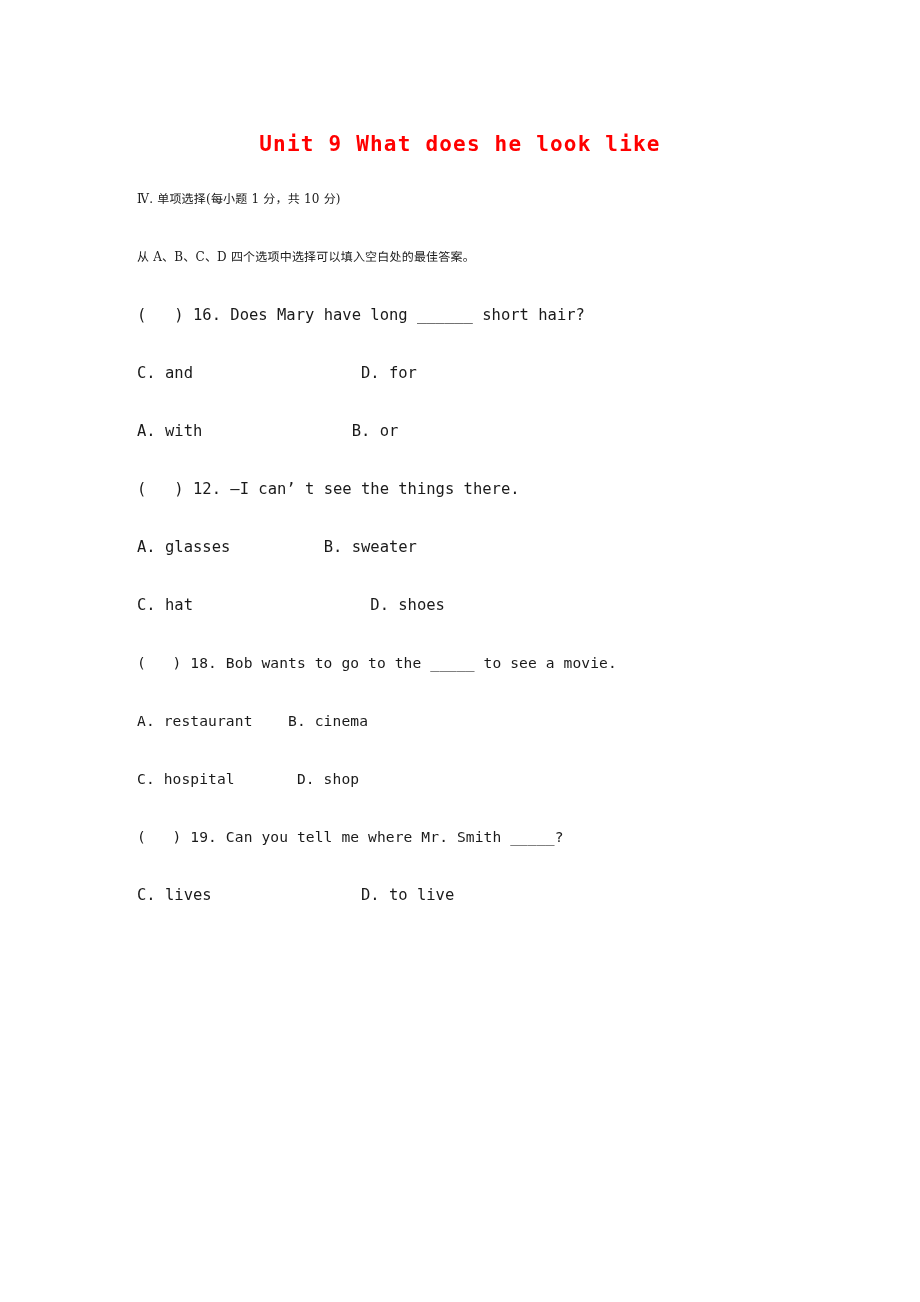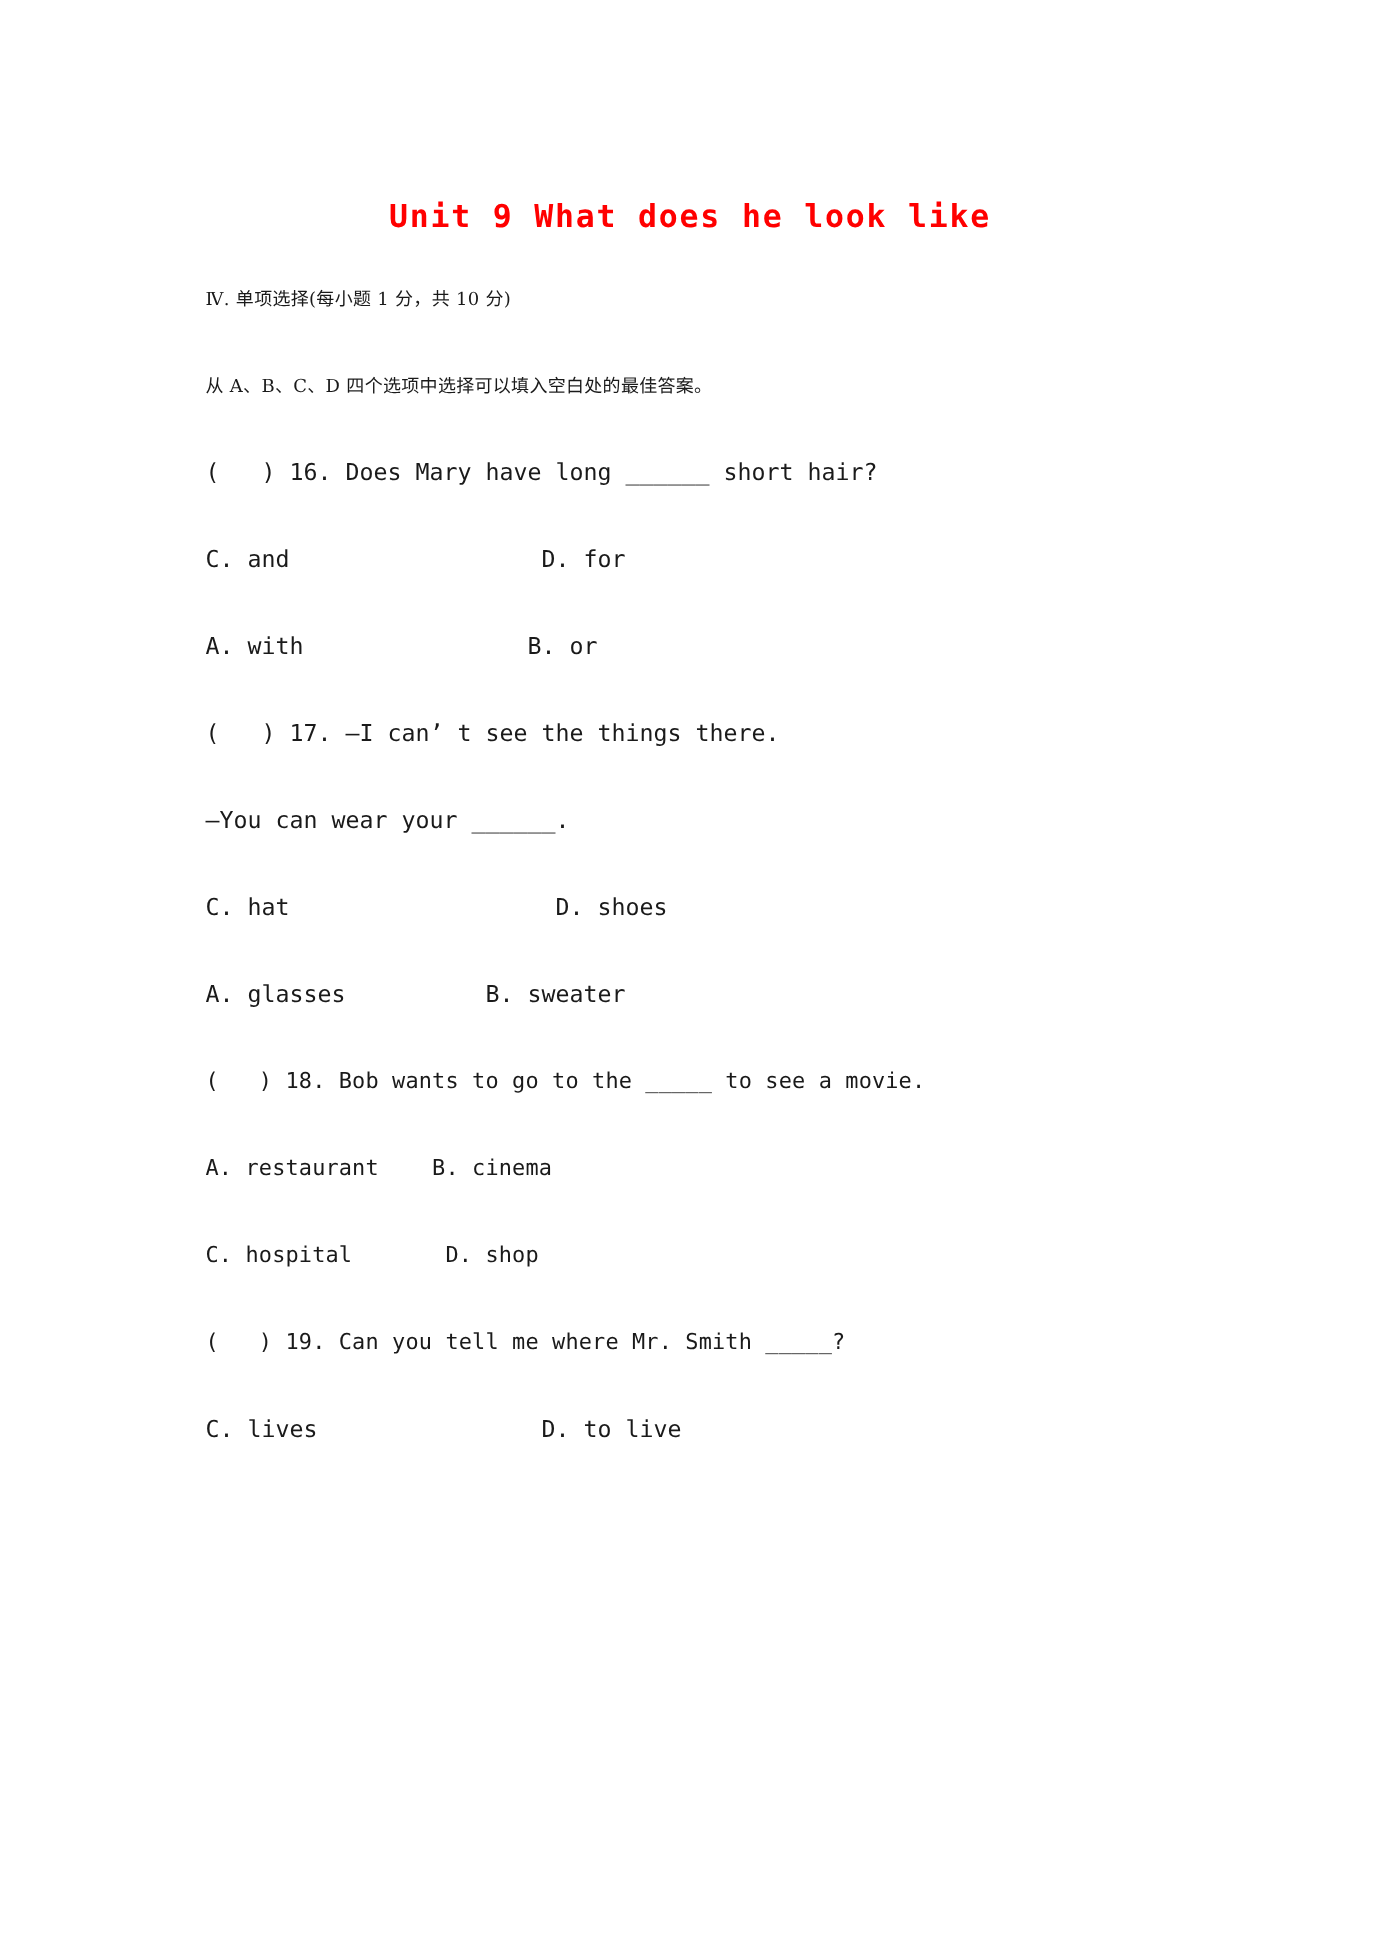--- a/index.html
+++ b/index.html
@@ -83,24 +83,23 @@
   <div class="content">
 
     <div class="line cjk">Ⅳ. 单项选择(每小题 1 分，共 10 分)</div>
 
     <div class="line cjk">从 A、B、C、D 四个选项中选择可以填入空白处的最佳答案。</div>
 
     <div class="line">(   ) 16. Does Mary have long ______ short hair?</div>
     <div class="line">C. and                  D. for</div>
     <div class="line">A. with                B. or</div>
 
-    <div class="line">(   ) 17. —I can’ t see the things there.</div>
-    <div class="line">—You can wear your ______.</div>
+    <div class="line">(   ) 12. —I can’ t see the things there.</div>
+    <div class="line">A. glasses          B. sweater</div>
     <div class="line">C. hat                   D. shoes</div>
-    <div class="line">A. glasses          B. sweater</div>
 
     <div class="line narrow">(   ) 18. Bob wants to go to the _____ to see a movie.</div>
     <div class="line narrow">A. restaurant    B. cinema</div>
     <div class="line narrow">C. hospital       D. shop</div>
 
     <div class="line narrow">(   ) 19. Can you tell me where Mr. Smith _____?</div>
     <div class="line">C. lives                D. to live</div>
 
 
   </div>

